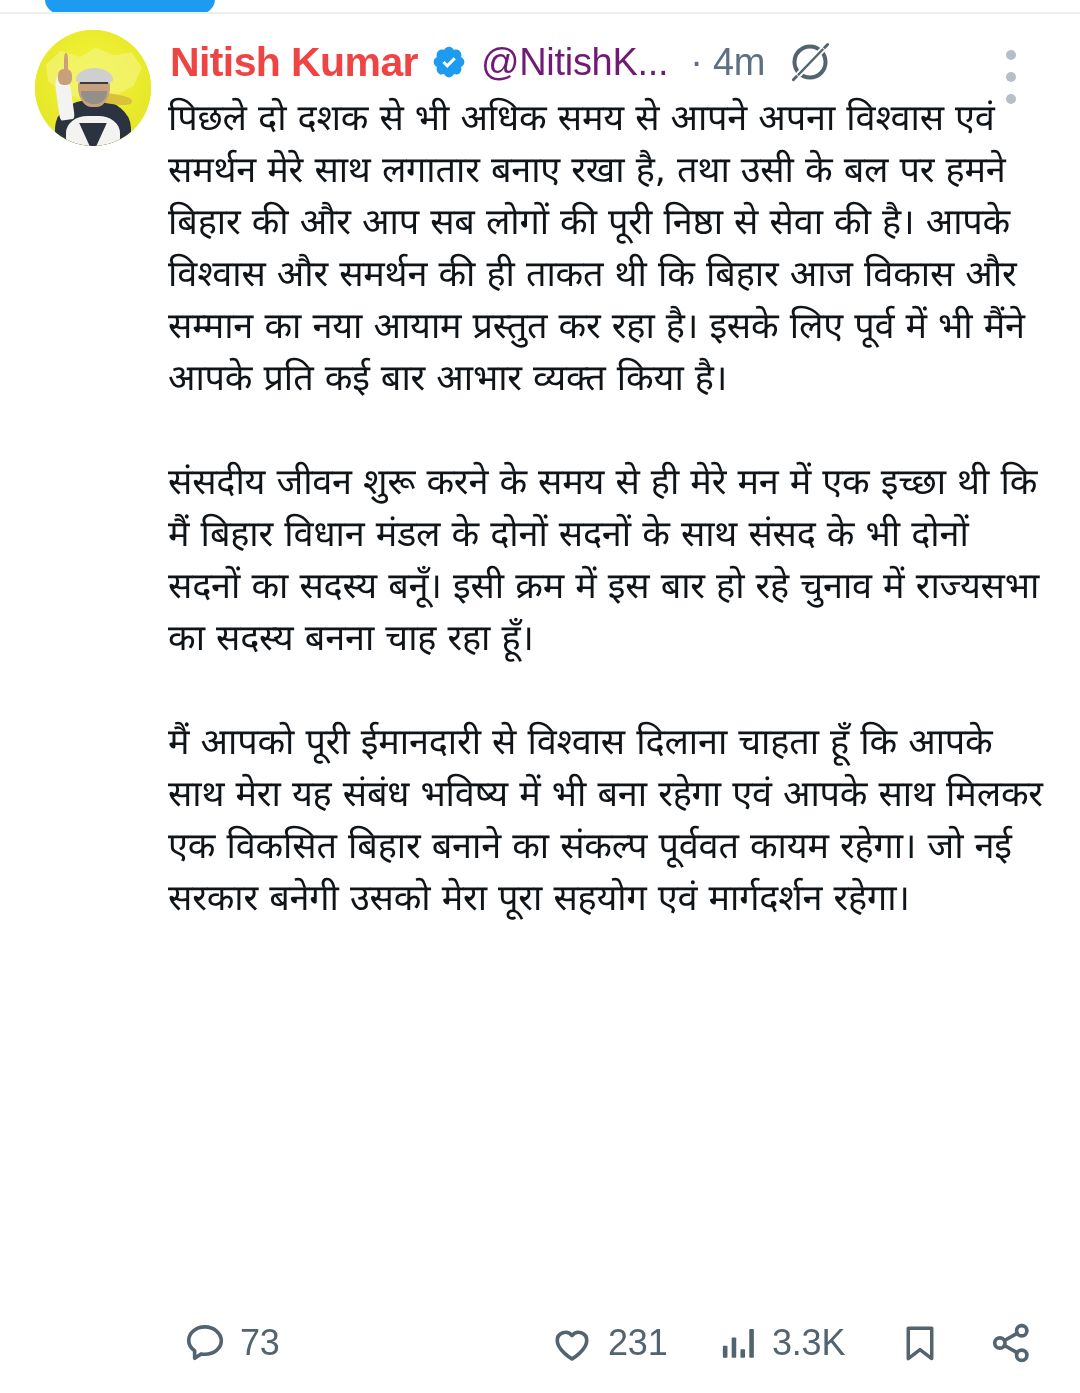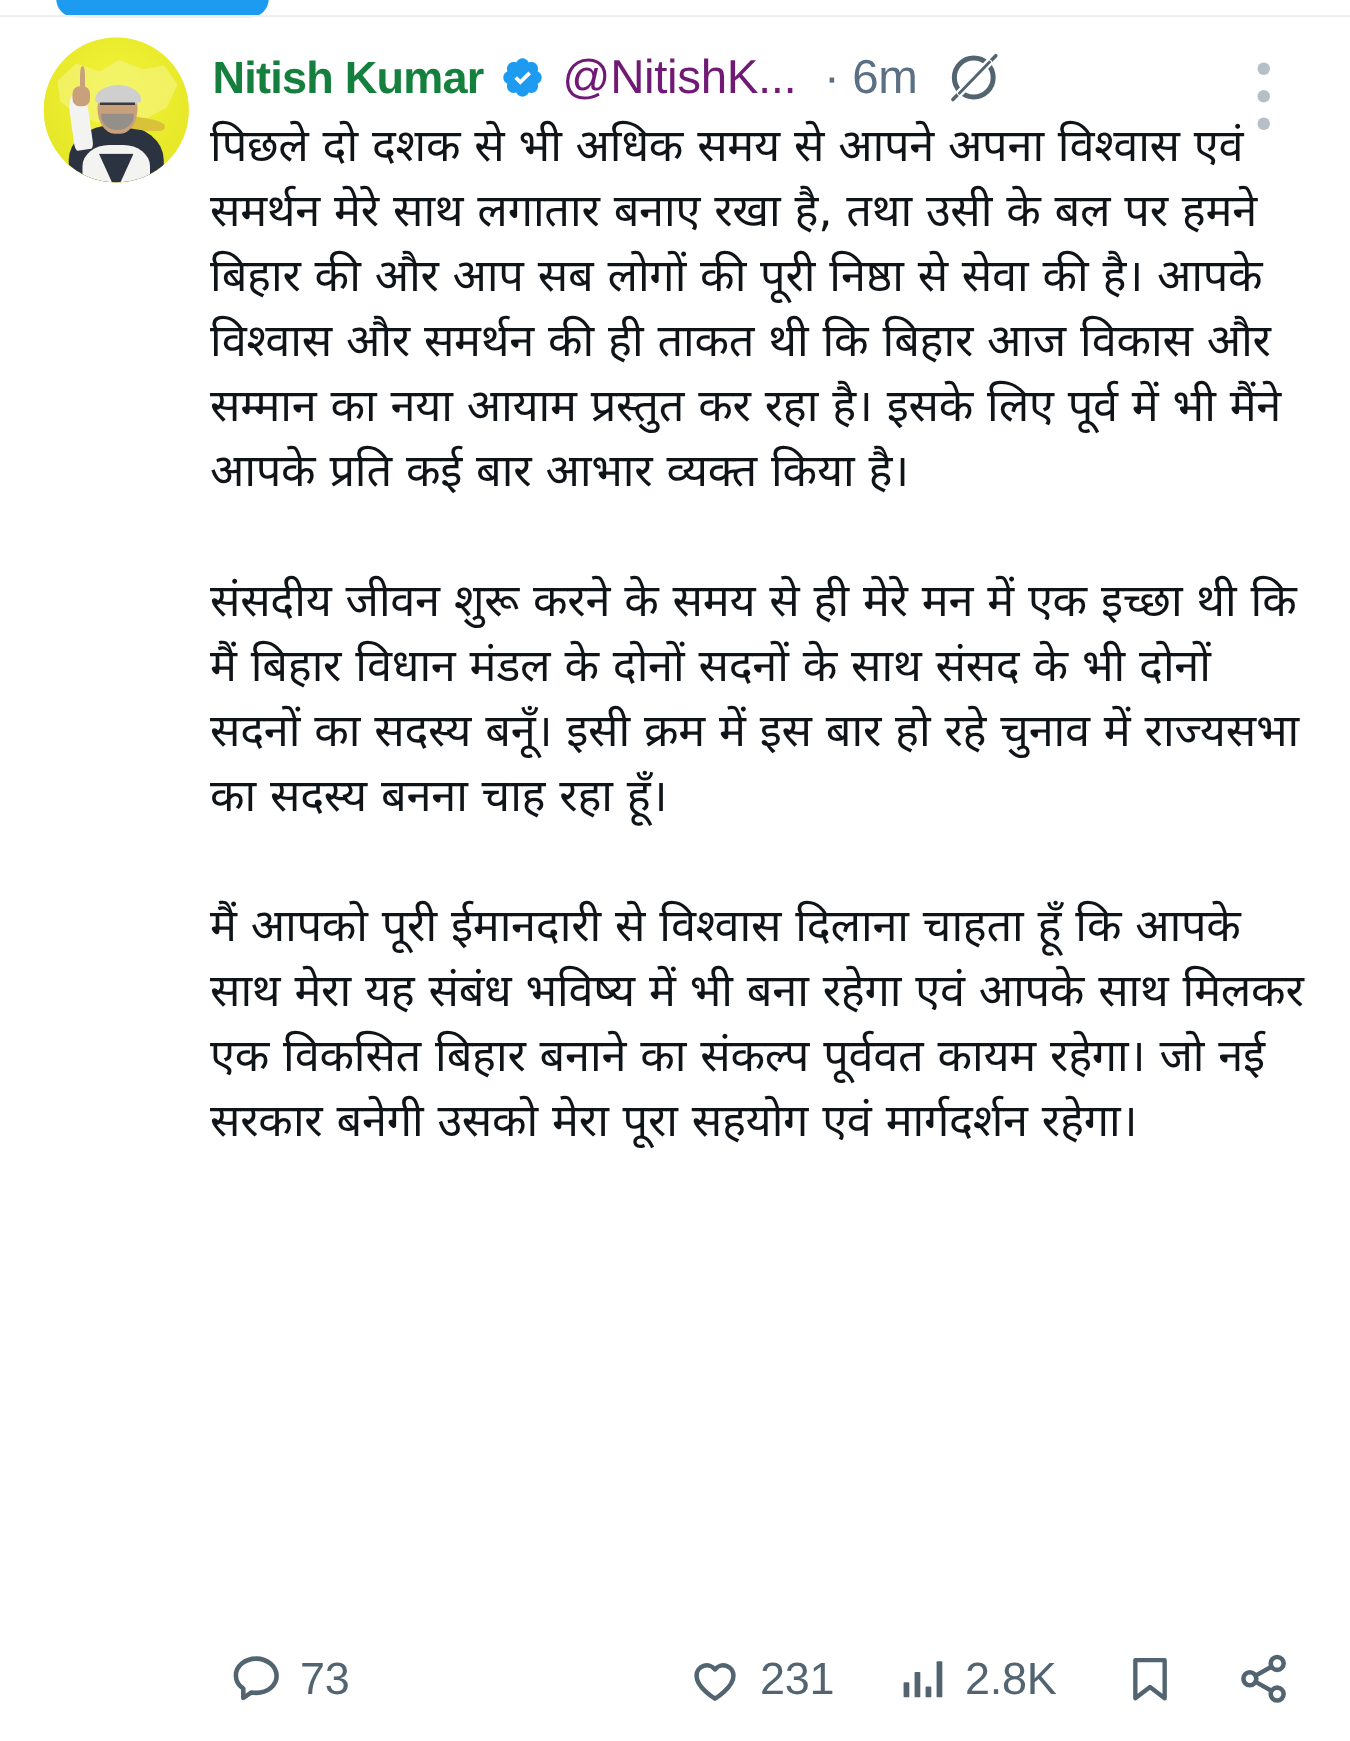--- a/index.html
+++ b/index.html
@@ -163,23 +163,23 @@
   .hdr {
     position: absolute;
     left: 170px;
     top: 22px;
     width: 890px;
     height: 52px;
     display: flex;
     align-items: center;
   }
   .display-name {
-    font-size: 36px;
+    font-size: 41px;
     font-weight: 700;
-    color: #15803d;
+    color: #ef4444;
     letter-spacing: -0.6px;
     white-space: nowrap;
   }
   .verified-badge {
     margin-left: 13px;
     width: 36px;
     height: 36px;
     flex: 0 0 auto;
     display: block;
   }
@@ -296,21 +296,21 @@
   <div class="hdr">
     <span class="display-name">Nitish Kumar</span>
 
     <svg class="verified-badge" viewBox="0 0 24 24">
       <path fill="#1D9BF0" d="M22.25 12c0-1.43-.88-2.67-2.19-3.34.46-1.39.2-2.9-.81-3.91s-2.52-1.27-3.91-.81C14.67 2.63 13.43 1.75 12 1.75s-2.67.88-3.34 2.19c-1.39-.46-2.9-.2-3.91.81s-1.27 2.52-.81 3.91C2.63 9.33 1.75 10.57 1.75 12s.88 2.67 2.19 3.34c-.46 1.39-.2 2.9.81 3.91s2.52 1.27 3.91.81c.67 1.31 1.91 2.19 3.34 2.19s2.67-.88 3.34-2.19c1.39.46 2.9.2 3.91-.81s1.27-2.52.81-3.91c1.31-.67 2.19-1.91 2.19-3.34z"></path>
       <path fill="#ffffff" d="M10.84 15.92l-3.2-3.2 1.41-1.41 1.79 1.79 4.3-4.3 1.41 1.41-5.71 5.71z"></path>
     </svg>
 
     <span class="handle">@NitishK...</span>
 
-    <span class="dot-time">· 6m</span>
+    <span class="dot-time">· 4m</span>
 
     <svg class="grok-icon" viewBox="0 0 24 24">
       <circle cx="12" cy="12" r="8.1" fill="none" stroke="#536471" stroke-width="2.1"></circle>
       <path d="M3.3 21.2 L21.2 2.9" fill="none" stroke="#536471" stroke-width="1.5" stroke-linecap="round"></path>
       <path d="M6.4 18.2 L18.2 5.9" fill="none" stroke="#ffffff" stroke-width="3.1" stroke-linecap="round"></path>
       <path d="M6.0 18.6 L18.6 5.5" fill="none" stroke="#536471" stroke-width="1.2" stroke-linecap="round"></path>
     </svg>
 
     <div class="more-menu">
       <i></i>
@@ -342,21 +342,21 @@
       <span class="cnt">231</span>
     </div>
 
     <div class="act act-views">
       <svg width="42" height="44" viewBox="0 0 22 24">
         <rect x="2.2" y="13.5" width="2.5" height="6.6" fill="#536471" rx="0.4"></rect>
         <rect x="7.0" y="9.0" width="2.5" height="11.1" fill="#536471" rx="0.4"></rect>
         <rect x="11.8" y="15.4" width="2.5" height="4.7" fill="#536471" rx="0.4"></rect>
         <rect x="16.6" y="4.4" width="2.5" height="15.7" fill="#536471" rx="0.4"></rect>
       </svg>
-      <span class="cnt">2.8K</span>
+      <span class="cnt">3.3K</span>
     </div>
 
     <div class="act act-bookmark">
       <svg width="44" height="46" viewBox="0 0 24 24">
         <path fill="none" stroke="#536471" stroke-width="1.9" stroke-linejoin="round" d="M5.6 3.9h12.8v16.6L12 15.6l-6.4 4.9z"></path>
       </svg>
       <span class="cnt"></span>
     </div>
 
     <div class="act act-share">

